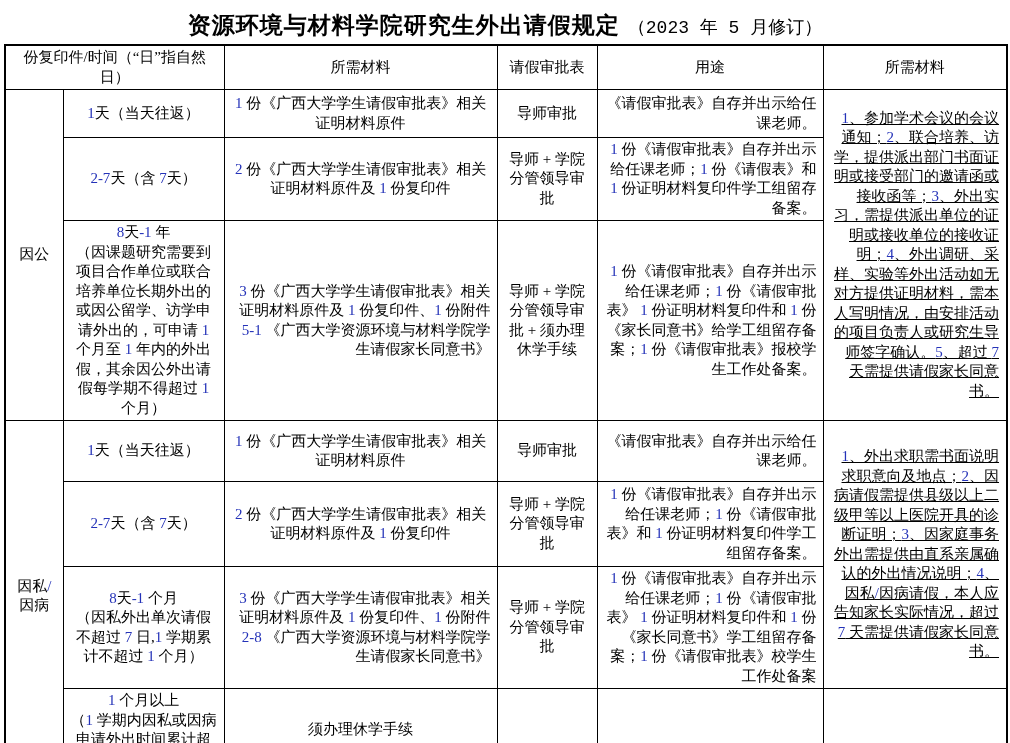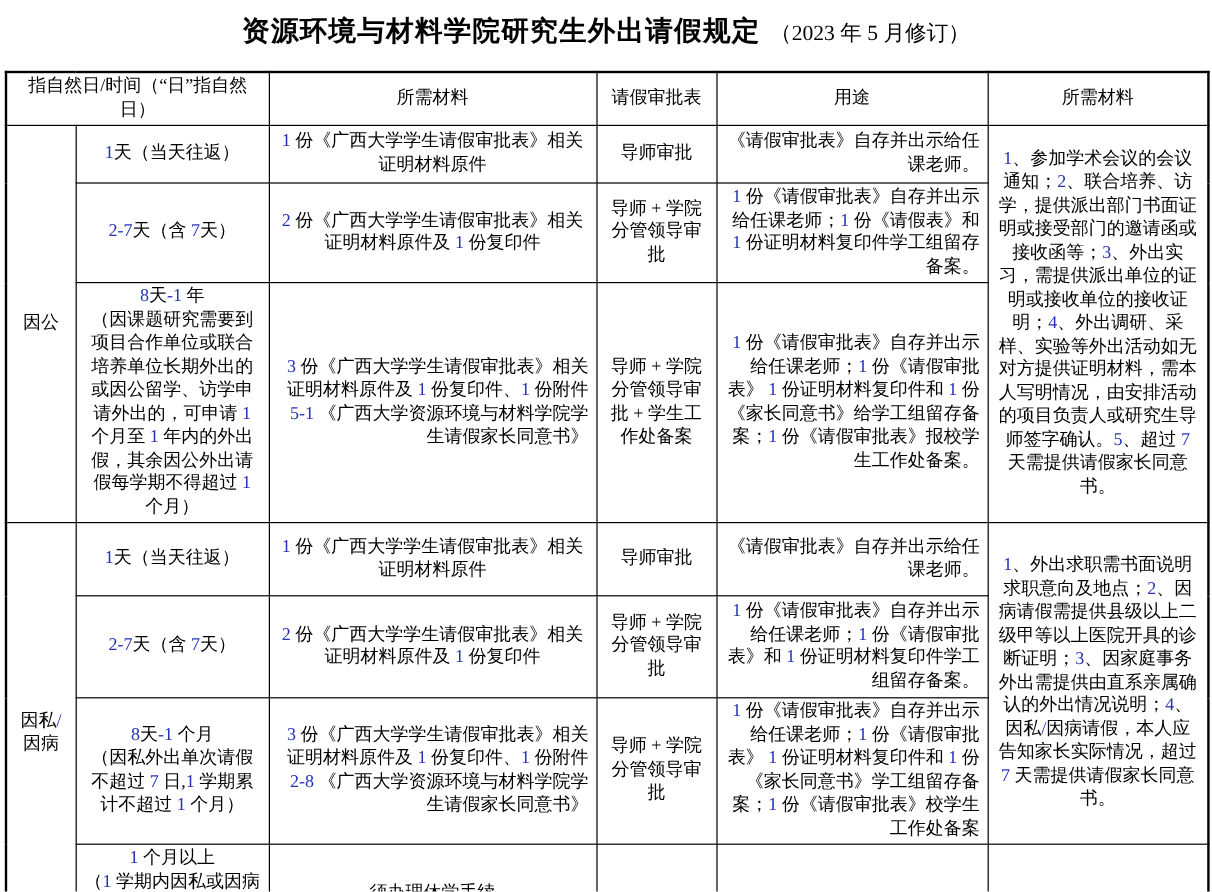--- a/index.html
+++ b/index.html
@@ -5,22 +5,23 @@
   :root { --digit-color: #2432b8; }
   * { margin: 0; padding: 0; box-sizing: border-box; }
   html, body { background: #ffffff; }
   body {
     width: 1010px; height: 743px; overflow: hidden;
     font-family: "Liberation Serif", "DejaVu Serif", serif;
     color: #000;
   }
   .title-wrap {
     width: 100%; text-align: center;
-    padding-top: 10px; height: 59px;
+    padding-top: 10px; height: 44px;
     white-space: nowrap;
+    font-family: Liberation Mono, monospace;
   }
   .title-main { font-size: 23px; font-weight: bold; letter-spacing: 1px; }
   .title-edition { font-size: 18px; font-weight: normal; margin-left: 8px; }
 
   table.rules {
     margin-left: 4px;
     width: 1002px;
     border-collapse: collapse;
     table-layout: fixed;
     border: 2px solid #000;
@@ -38,42 +39,42 @@
   td.center { text-align: center; }
   td.left { text-align: right; }
   td.preline { white-space: pre-line; }
   tr.r1 { height: 48px; }
   tr.r2 { height: 57px; }
   tr.r3 { height: 161px; }
   tr.r4 { height: 61px; }
   tr.r5 { height: 85px; }
   tr.r6 { height: 114px; }
   tr.r7 { height: 65px; }
-  td.proof { text-align: center; padding: 2px 7px; }
+  td.proof { text-align: right; padding: 2px 7px; text-decoration: underline; }
   span.num { color: var(--digit-color); }
 </style>
 </head>
 <body>
 
 <div class="title-wrap">
   <span class="title-main">资源环境与材料学院研究生外出请假规定</span><span class="title-edition">（2023 年 5 月修订）</span>
 </div>
 
 <table class="rules">
   <colgroup>
     <col style="width:58px">
       <col style="width:161px">
       <col style="width:273px">
     <col style="width:100px">
       <col style="width:226px">
       <col style="width:184px">
   </colgroup>
   <tbody>
       <tr>
-    <th colspan="2">指自然日/时间（“日”指自然日）</th>
+    <th colspan="2">份复印件/时间（“日”指自然日）</th>
     <th>所需材料</th>
     <th>请假审批表</th>
     <th>用途</th>
     <th>所需材料</th>
   </tr>
 
   <tr class="r1">
     <td rowspan="3" class="center preline">因公</td>
     <td class="center preline"><span class="num">1</span>天（当天往返）</td>
     <td class="center"><span class="num">1</span> 份《广西大学学生请假审批表》相关证明材料原件</td>
@@ -84,21 +85,21 @@
   <tr class="r2">
     <td class="center preline"><span class="num">2-7</span>天（含 <span class="num">7</span>天）</td>
     <td class="center"><span class="num">2</span> 份《广西大学学生请假审批表》相关证明材料原件及 <span class="num">1</span> 份复印件</td>
     <td class="center">导师 + 学院分管领导审批</td>
     <td class="left"><span class="num">1</span> 份《请假审批表》自存并出示给任课老师；<span class="num">1</span> 份《请假表》和 <span class="num">1</span> 份证明材料复印件学工组留存备案。</td>
   </tr>
   <tr class="r3">
     <td class="center preline"><span class="num">8</span>天<span class="num">-1</span> 年
 （因课题研究需要到项目合作单位或联合培养单位长期外出的或因公留学、访学申请外出的，可申请 <span class="num">1</span> 个月至 <span class="num">1</span> 年内的外出假，其余因公外出请假每学期不得超过 <span class="num">1</span> 个月）</td>
     <td class="left"><span class="num">3</span> 份《广西大学学生请假审批表》相关证明材料原件及 <span class="num">1</span> 份复印件、<span class="num">1</span> 份附件 <span class="num">5-1</span> 《广西大学资源环境与材料学院学生请假家长同意书》</td>
-    <td class="center">导师 + 学院分管领导审批 + 学生工作处备案</td>
+    <td class="center">导师 + 学院分管领导审批 + 须办理休学手续</td>
     <td class="left"><span class="num">1</span> 份《请假审批表》自存并出示给任课老师；<span class="num">1</span> 份《请假审批表》 <span class="num">1</span> 份证明材料复印件和 <span class="num">1</span> 份《家长同意书》给学工组留存备案；<span class="num">1</span> 份《请假审批表》报校学生工作处备案。</td>
   </tr>
 
   <tr class="r4">
     <td rowspan="4" class="center preline">因私<span class="num">/</span>
 因病</td>
     <td class="center preline"><span class="num">1</span>天（当天往返）</td>
     <td class="center"><span class="num">1</span> 份《广西大学学生请假审批表》相关证明材料原件</td>
     <td class="center">导师审批</td>
     <td class="left">《请假审批表》自存并出示给任课老师。</td>

